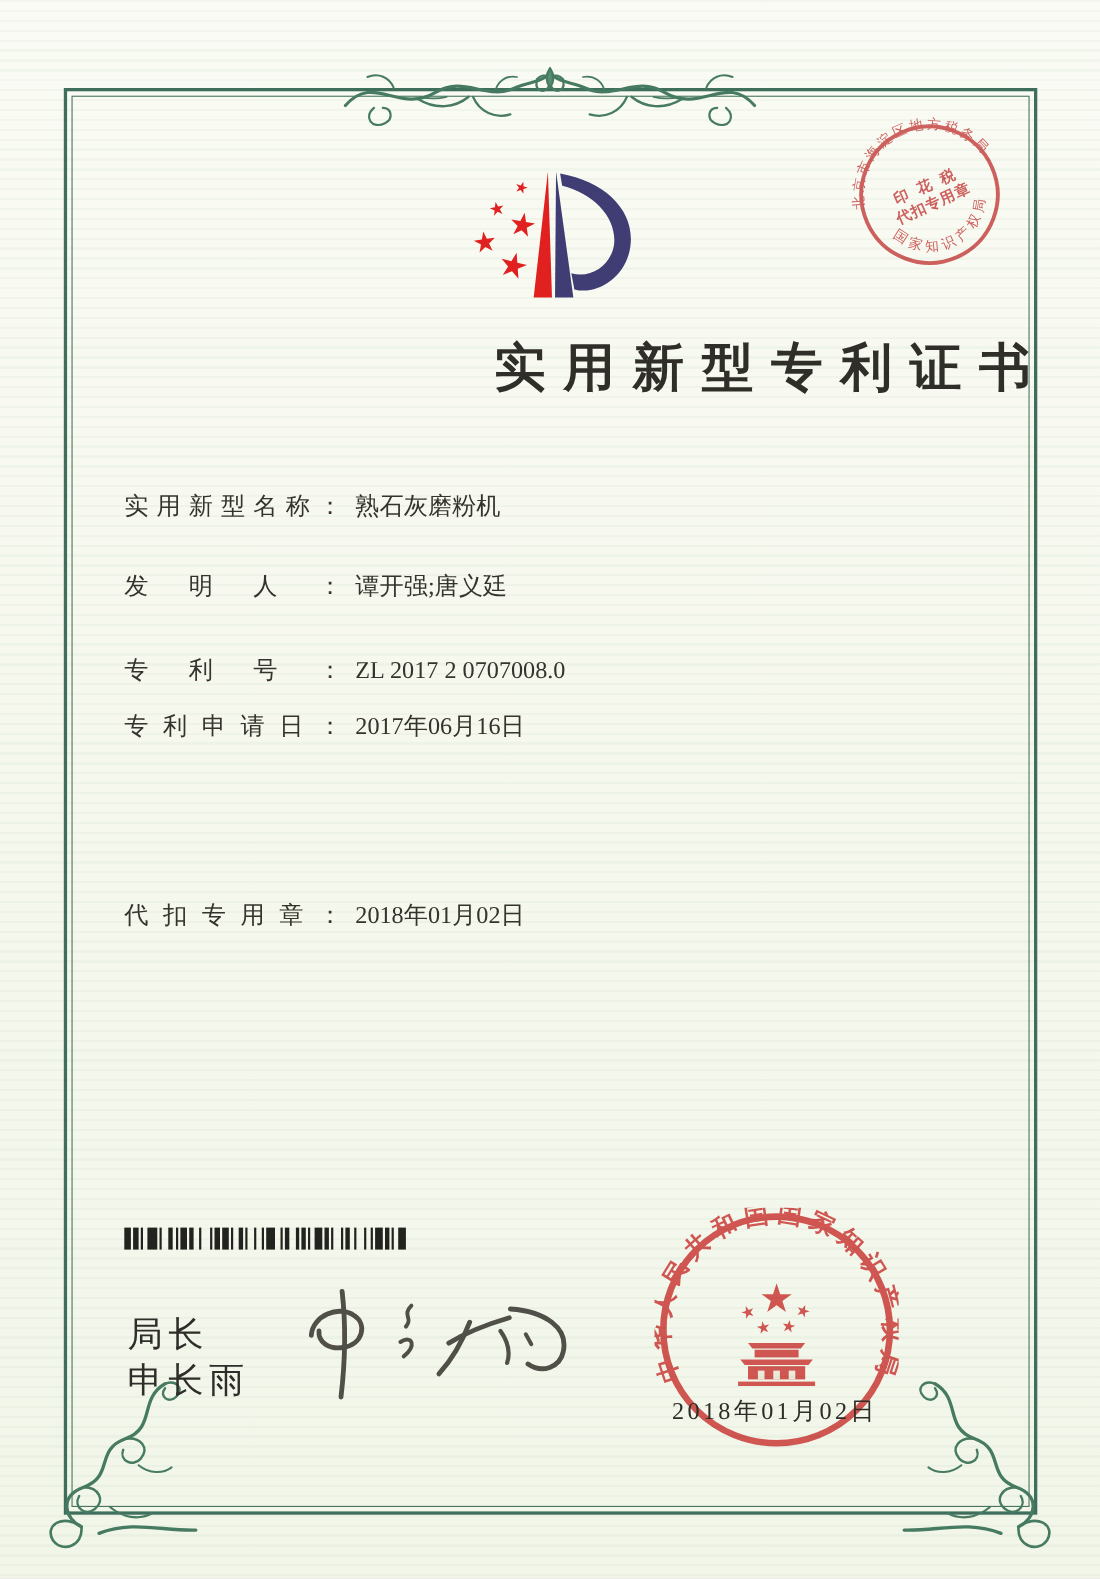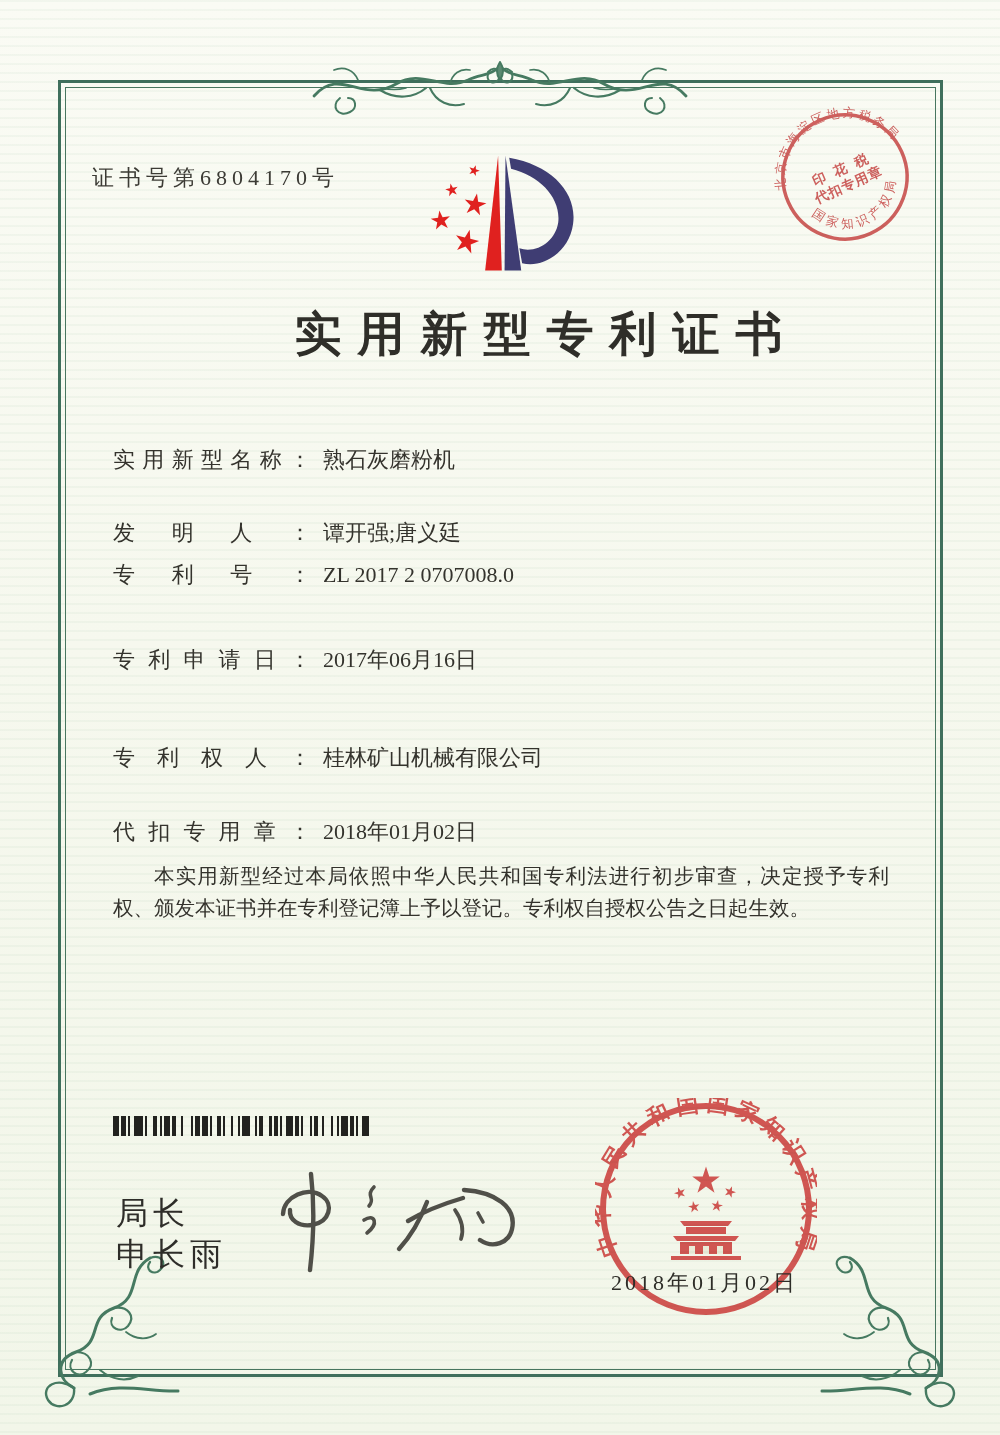--- a/index.html
+++ b/index.html
@@ -10,22 +10,22 @@
       linear-gradient(180deg,#fafbf4 0%,#f6f8ee 45%,#f2f6e9 100%);
     font-family:"Liberation Serif","DejaVu Serif",serif;color:#33322d;
   }
   .frame-outer{position:absolute;left:58px;top:80px;width:879px;height:1291px;
     border:3px solid #3f6f5c;}
   .frame-inner{position:absolute;left:4px;top:4px;right:4px;bottom:4px;
     border:1px solid #48765f;}
   .cert-no{position:absolute;left:92px;top:163px;font-size:22px;letter-spacing:5px;color:#3c3b35;}
   .logo{position:absolute;left:413px;top:148px;}
   .tax-stamp{position:absolute;left:770px;top:102px;mix-blend-mode:multiply;opacity:.92;}
-  .title{position:absolute;left:58px;top:303px;width:879px;text-align:center;
-    font-size:47px;font-weight:bold;letter-spacing:16px;padding-left:16px;color:#2f2e29;margin-left:33px;}
+  .title{position:absolute;left:58px;top:303px;width:879px;text-align:right;
+    font-size:47px;font-weight:bold;letter-spacing:16px;padding-left:16px;color:#2f2e29;}
   .field{position:absolute;left:113px;font-size:22px;white-space:nowrap;color:#34332d;}
   .f-label{display:inline-block;width:198px;text-align:justify;text-align-last:justify;}
   .f-value{display:inline-block;margin-left:12px;}
   .paras{position:absolute;left:113px;top:861px;width:776px;font-size:20.5px;
     line-height:31.6px;text-align:justify;color:#33322c;}
   .paras p{margin:0;text-indent:2em;}
   .barcode{position:absolute;left:113px;top:1116px;width:258px;height:20px;display:flex;}
   .barcode span{height:100%;}
   .barcode .b{background:#22221f;}
   .signer{position:absolute;left:116px;top:1193px;font-family:"Liberation Sans","DejaVu Sans",sans-serif;
@@ -83,21 +83,20 @@
       <path d="M120,6 c10,-4 18,4 10,12 c-6,6 -16,0 -10,-8" stroke-width="2.2"></path>
       <path d="M84,56 c14,-2 22,8 14,18 c-7,8 -20,2 -16,-8" stroke-width="2.2"></path>
       <path d="M46,100 c14,0 20,12 10,20 c-8,7 -20,-2 -14,-12" stroke-width="2.2"></path>
       <path d="M44,136 C28,124 10,134 18,148 C26,160 46,154 44,136" stroke-width="2.4"></path>
       <path d="M60,142 C90,130 118,140 148,139" stroke-width="3"></path>
       <path d="M70,118 c12,10 26,12 38,6" stroke-width="2"></path>
       <path d="M96,80 c10,8 22,8 30,2" stroke-width="1.8"></path>
     </g>
   </svg>
 
-  <div class="cert-no">证书号第6804170号</div>
 
   <svg class="logo" width="185" height="135" viewBox="0 0 200 145">
     <defs>
       <path id="star5" d="M0,-10 L2.245,-3.09 L9.511,-3.09 L3.633,1.18 L5.878,8.09 L0,3.82 L-5.878,8.09 L-3.633,1.18 L-9.511,-3.09 L-2.245,-3.09 Z"></path>
     </defs>
     <g fill="#e0211f">
       <use href="#star5" transform="translate(66,24) scale(0.62) rotate(18)"></use>
       <use href="#star5" transform="translate(42,45) scale(0.72) rotate(-12)"></use>
       <use href="#star5" transform="translate(67,61) scale(1.25) rotate(10)"></use>
       <use href="#star5" transform="translate(30,78) scale(1.1) rotate(-8)"></use>
@@ -129,35 +128,31 @@
   </svg>
 
   <div class="title">实用新型专利证书</div>
 
   <div class="field" style="top:445px">
     <span class="f-label">实用新型名称：</span><span class="f-value">熟石灰磨粉机</span>
   </div>
   <div class="field" style="top:518px">
     <span class="f-label">发明人：</span><span class="f-value">谭开强;唐义廷</span>
   </div>
-  <div class="field" style="top:560px">
+  <div class="field" style="top:594px">
     <span class="f-label">专利号：</span><span class="f-value">ZL 2017 2 0707008.0</span>
   </div>
   <div class="field" style="top:645px">
     <span class="f-label">专利申请日：</span><span class="f-value">2017年06月16日</span>
   </div>
-  <div class="field" style="top:743px">
-    <span class="f-label">专利权人：</span><span class="f-value">桂林矿山机械有限公司</span>
-  </div>
   <div class="field" style="top:817px">
     <span class="f-label">代扣专用章：</span><span class="f-value">2018年01月02日</span>
   </div>
 
   <div class="paras">
-    <p>本实用新型经过本局依照中华人民共和国专利法进行初步审查，决定授予专利权、颁发本证书并在专利登记簿上予以登记。专利权自授权公告之日起生效。</p>
   </div>
 
   <div class="barcode" id="barcode">
       <span class="b" style="flex-grow: 3;"></span>
       <span style="flex-grow: 1;"></span>
       <span class="b" style="flex-grow: 2;"></span>
       <span style="flex-grow: 1;"></span>
       <span class="b" style="flex-grow: 1;"></span>
       <span style="flex-grow: 2;"></span>
       <span class="b" style="flex-grow: 4;"></span>

